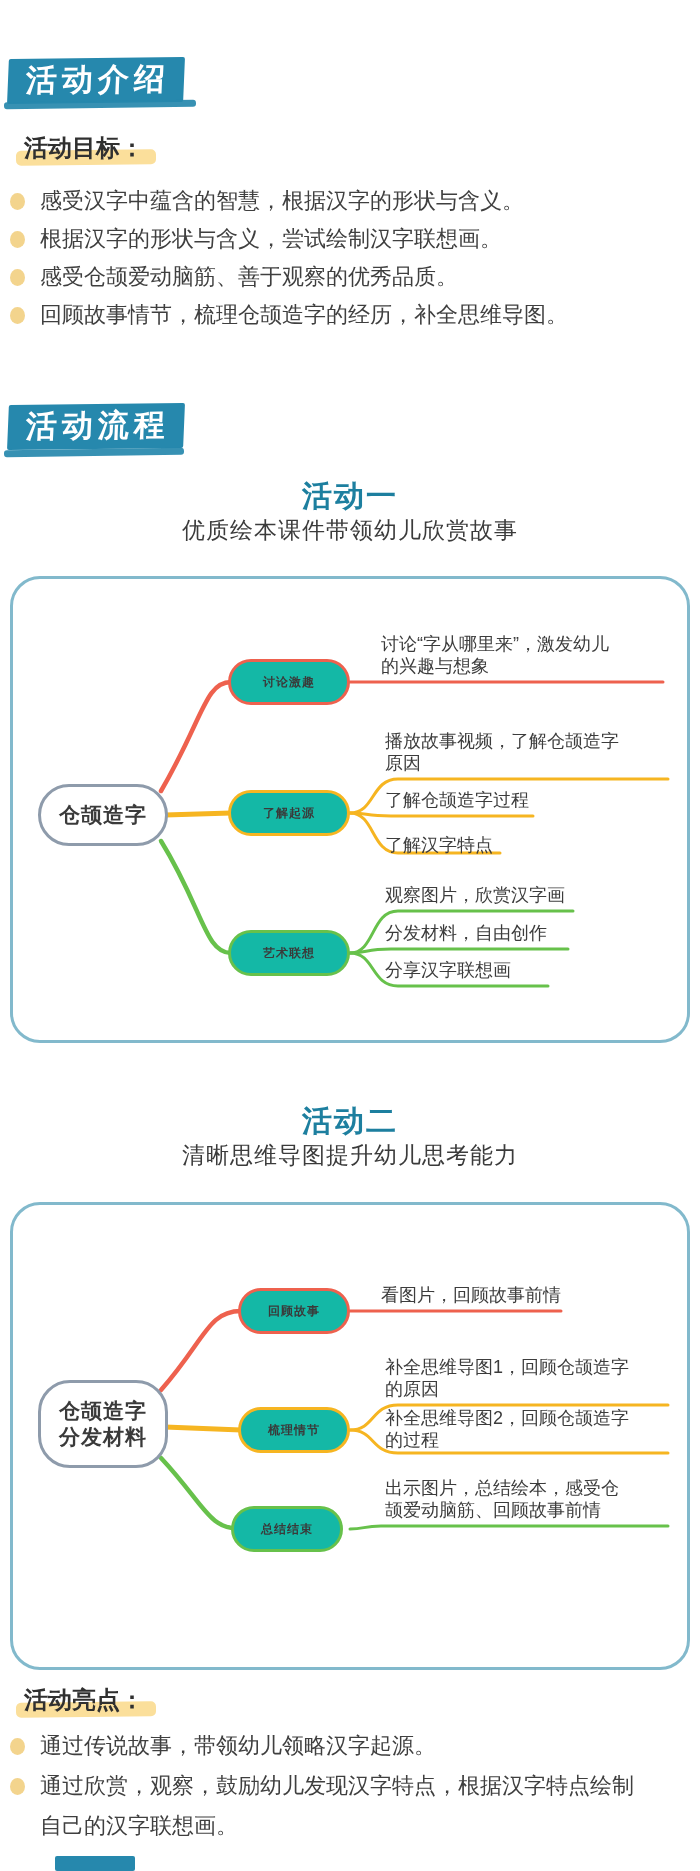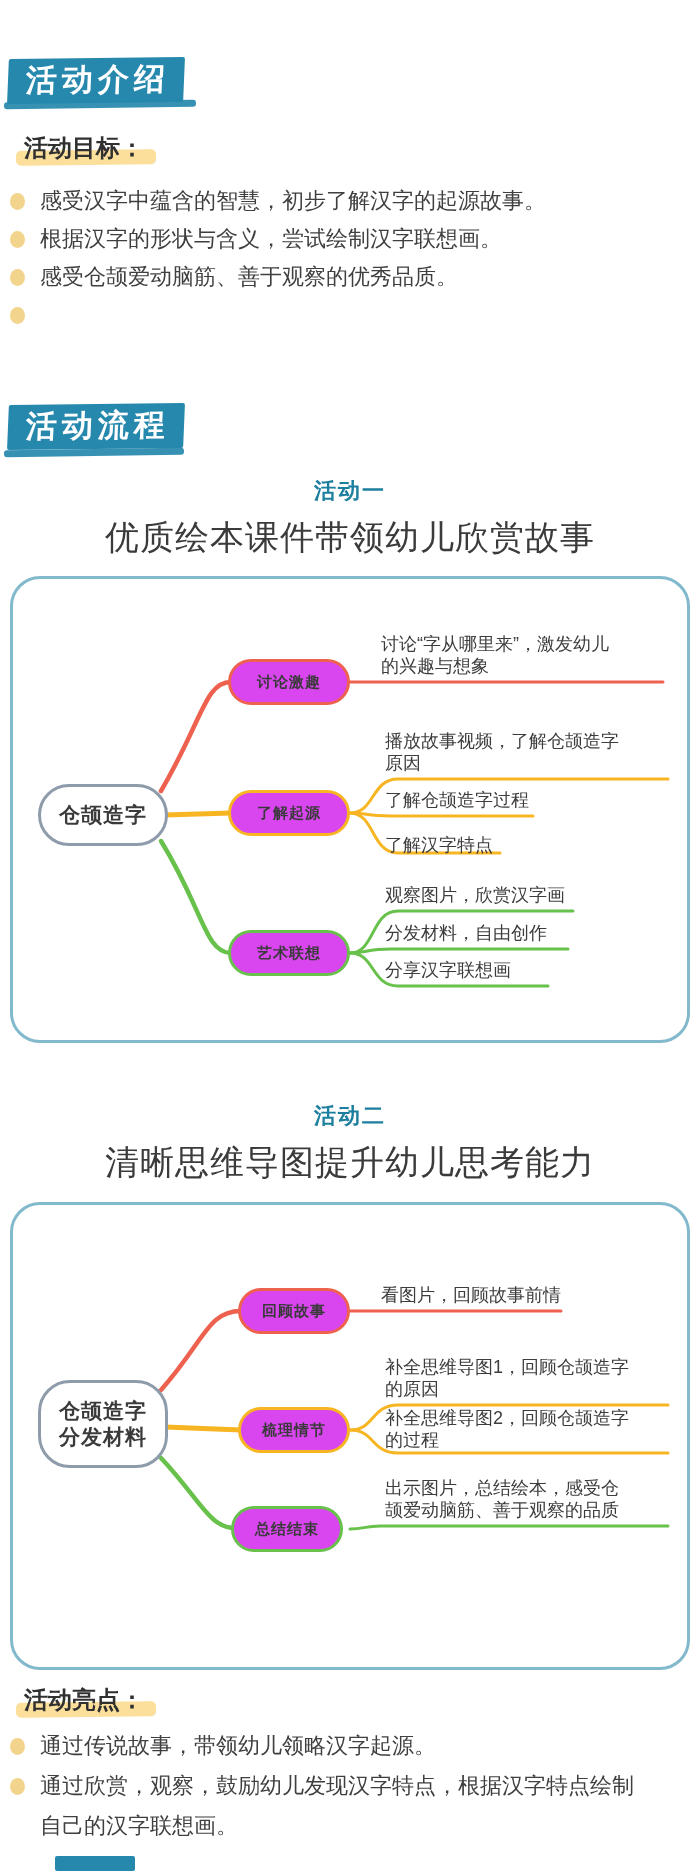--- a/index.html
+++ b/index.html
@@ -19,37 +19,37 @@
   .sec-heading .txt{position:relative;z-index:1;}
   .hl-bar{position:absolute;left:-8px;right:-12px;bottom:-1px;height:15px;background:var(--highlight-yellow,#fbdf9b);border-radius:5px;transform:rotate(-0.6deg);z-index:0;}
   
   .blist{position:absolute;margin:0;padding:0;list-style:none;}
   .blist li{position:relative;padding-left:32px;font-size:22px;color:#3f3f3f;}
   .goals-list li{line-height:38px;}
   .hi-list li{line-height:40px;}
   .dot{position:absolute;left:2px;top:11px;width:15px;height:17px;border-radius:50%;background:var(--bullet-yellow,#f3d48d);}
   .hi-list .dot{top:12px;}
   
-  .act-title{position:absolute;width:700px;left:0;text-align:center;font-size:22px;font-weight:800;letter-spacing:2px;color:var(--teal-dark,#1d7f9f);}
-  .act-subtitle{position:absolute;width:700px;left:0;text-align:center;font-size:34px;letter-spacing:1px;color:#3b3b3b;}
+  .act-title{position:absolute;width:700px;left:0;text-align:center;font-size:30px;font-weight:800;letter-spacing:2px;color:var(--teal-dark,#1d7f9f);}
+  .act-subtitle{position:absolute;width:700px;left:0;text-align:center;font-size:23px;letter-spacing:1px;color:#3b3b3b;}
   
   .mm{position:absolute;left:10px;width:680px;border:3.5px solid var(--frame-blue,#82b9cc);border-radius:30px;background:#fff;box-sizing:border-box;}
   .mm svg{position:absolute;left:0;top:0;}
   .mm1{top:576px;height:467px;}
   .mm2{top:1202px;height:468px;}
   
   .rnode{
     position:absolute;border:3.5px solid var(--root-gray,#8e9bab);border-radius:32px;background:#fff;
     display:flex;flex-direction:column;align-items:center;justify-content:center;
     font-size:21px;font-weight:600;color:#3a3a3a;box-sizing:border-box;line-height:26px;letter-spacing:1px;
   }
   .bnode{
-    position:absolute;height:46px;border:3px solid;border-radius:24px;background:#d946ef;
+    position:absolute;height:46px;border:3px solid;border-radius:24px;background:#14b8a6;
     display:flex;align-items:center;justify-content:center;
-    font-size:15px;font-weight:600;color:#3a3a3a;box-sizing:border-box;letter-spacing:1px;
+    font-size:12px;font-weight:600;color:#3a3a3a;box-sizing:border-box;letter-spacing:1px;
   }
   .bnode.red{border-color:var(--branch-red,#ee614e);}
   .bnode.yellow{border-color:var(--branch-yellow,#f6b521);}
   .bnode.green{border-color:var(--branch-green,#67c14b);}
   .mlabel{position:absolute;font-size:18px;line-height:22px;color:#3c3c3c;}
   
   path{fill:none;stroke-linecap:round;}
   .stroke-red{stroke:var(--branch-red,#ee614e);}
   .stroke-yellow{stroke:var(--branch-yellow,#f6b521);}
   .stroke-green{stroke:var(--branch-green,#67c14b);}
@@ -67,24 +67,24 @@
   <div class="badge" style="left:8px;top:58px;">
     <span>活动介绍</span>
   </div>
   <div class="badge-strip" style="left:4px;top:101px;width:192px;"></div>
 
   <div class="sec-heading" style="left:24px;top:132px;">
     <span class="hl-bar"></span>
     <span class="txt">活动目标：</span>
   </div>
   <ul class="blist goals-list" style="left:8px;top:182px;width:640px;">
-    <li><span class="dot"></span><span>感受汉字中蕴含的智慧，初步了解汉字的起源故事。</span></li>
+    <li><span class="dot"></span><span>感受汉字中蕴含的智慧，根据汉字的形状与含义。</span></li>
     <li><span class="dot"></span><span>根据汉字的形状与含义，尝试绘制汉字联想画。</span></li>
     <li><span class="dot"></span><span>感受仓颉爱动脑筋、善于观察的优秀品质。</span></li>
-    <li><span class="dot"></span></li>
+    <li><span class="dot"></span><span>回顾故事情节，梳理仓颉造字的经历，补全思维导图。</span></li>
   </ul>
 
   <div class="badge" style="left:8px;top:404px;">
     <span>活动流程</span>
   </div>
   <div class="badge-strip" style="left:4px;top:449px;width:180px;"></div>
 
   <div class="act-title" style="top:476px;">活动一</div>
   <div class="act-subtitle" style="top:515px;">优质绘本课件带领幼儿欣赏故事</div>
 
@@ -144,21 +144,21 @@
       </div>
     <div class="bnode yellow" style="left:225px;top:202px;width:112px;">
         <span>梳理情节</span>
       </div>
     <div class="bnode green" style="left:218px;top:301px;width:112px;">
         <span>总结结束</span>
       </div>
     <div class="mlabel" style="left:368px;top:79px;">看图片，回顾故事前情</div>
     <div class="mlabel" style="left:372px;top:151px;width:252px;">补全思维导图1，回顾仓颉造字的原因</div>
     <div class="mlabel" style="left:372px;top:202px;width:252px;">补全思维导图2，回顾仓颉造字的过程</div>
-    <div class="mlabel" style="left:372px;top:272px;width:248px;">出示图片，总结绘本，感受仓颉爱动脑筋、善于观察的品质</div>
+    <div class="mlabel" style="left:372px;top:272px;width:248px;">出示图片，总结绘本，感受仓颉爱动脑筋、回顾故事前情</div>
   </div>
 
   <div class="sec-heading" style="left:24px;top:1684px;">
     <span class="hl-bar"></span>
     <span class="txt">活动亮点：</span>
   </div>
   <ul class="blist hi-list" style="left:8px;top:1726px;width:640px;">
     <li><span class="dot"></span><span>通过传说故事，带领幼儿领略汉字起源。</span></li>
     <li><span class="dot"></span><span>通过欣赏，观察，鼓励幼儿发现汉字特点，根据汉字特点绘制自己的汉字联想画。</span></li>
   </ul>

